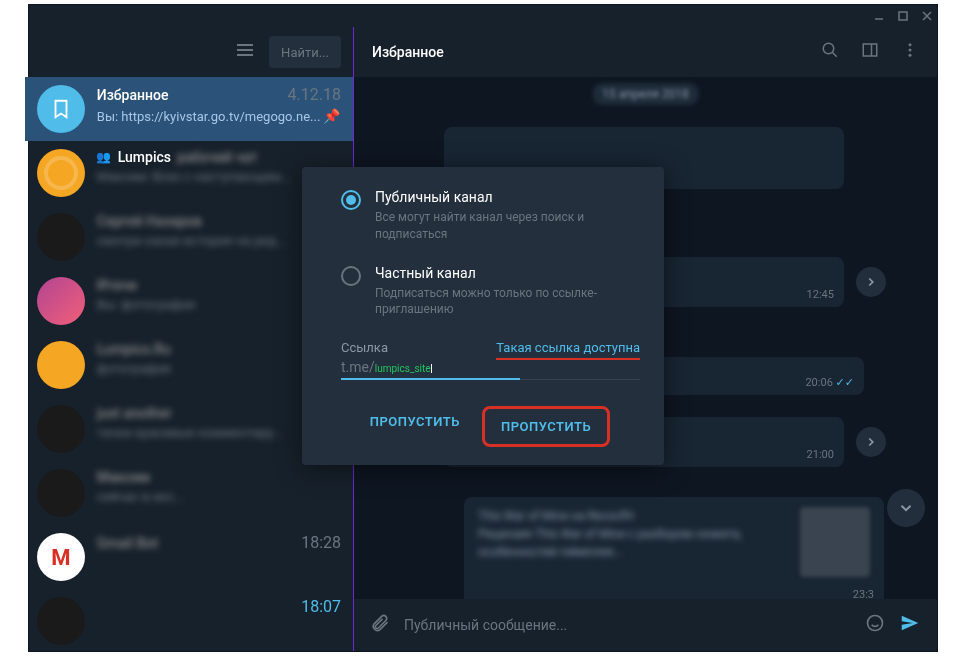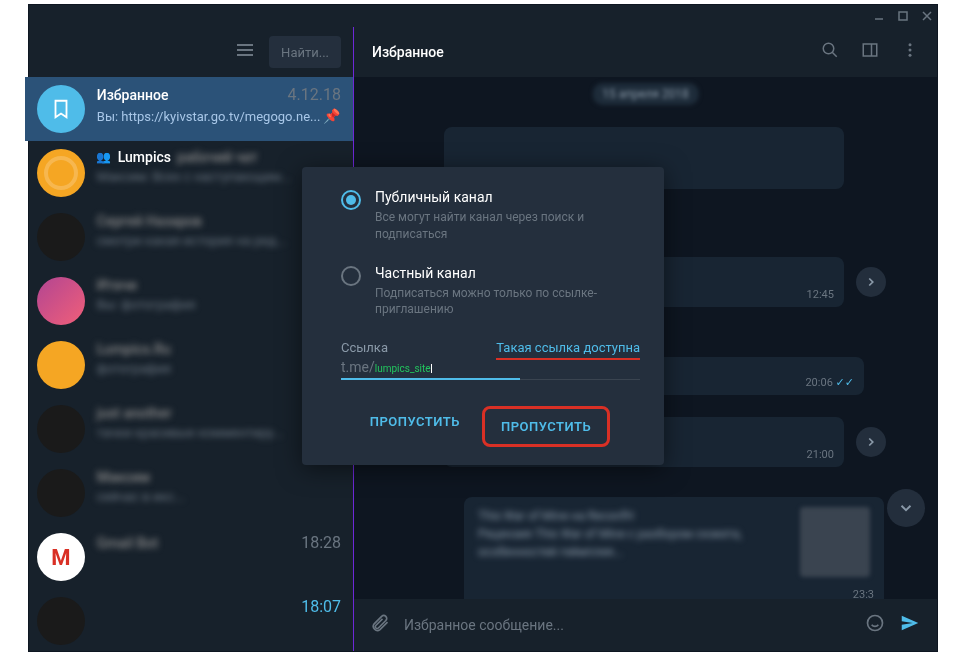--- a/index.html
+++ b/index.html
@@ -265,21 +265,21 @@
           <svg width="18" height="18" viewBox="0 0 24 24" fill="none" stroke="currentColor" stroke-width="2.5">
               <path d="M6 9l6 6 6-6"></path>
             </svg>
         </div>
       </div>
 
       <div class="composer">
         <span><svg width="20" height="20" viewBox="0 0 24 24" fill="none" stroke="#6a7580" stroke-width="2">
               <path d="M21 11l-9 9a5 5 0 01-7-7l9-9a3.5 3.5 0 015 5l-9 9a2 2 0 01-3-3l8-8"></path>
             </svg></span>
-        <div class="composer-input">Избранное сообщение...</div>
+        <div class="composer-input">Публичный сообщение...</div>
         <span class="emoji"><svg width="20" height="20" viewBox="0 0 24 24" fill="none" stroke="#6a7580" stroke-width="2">
               <circle cx="12" cy="12" r="9"></circle>
               <path d="M8 14s1.5 2 4 2 4-2 4-2M9 9h.01M15 9h.01"></path>
             </svg></span>
         <span class="send-btn"><svg width="22" height="22" viewBox="0 0 24 24" fill="#4fbce9">
               <path d="M3 20l18-8L3 4v6l12 2-12 2v6z"></path>
             </svg></span>
       </div>
     </div>
   </div>

